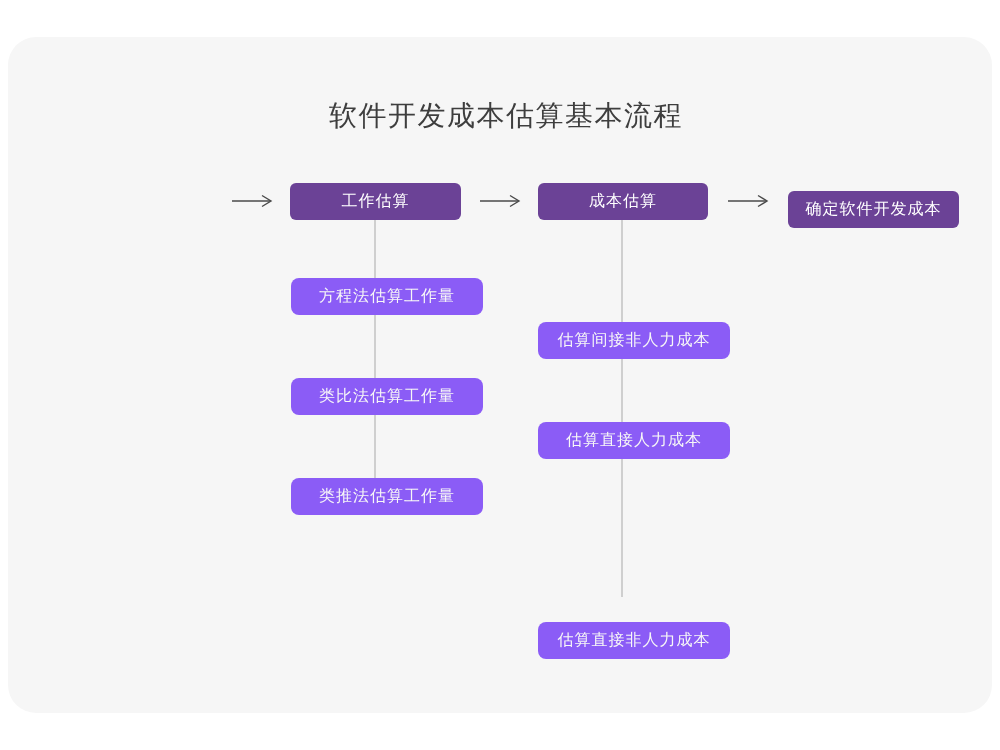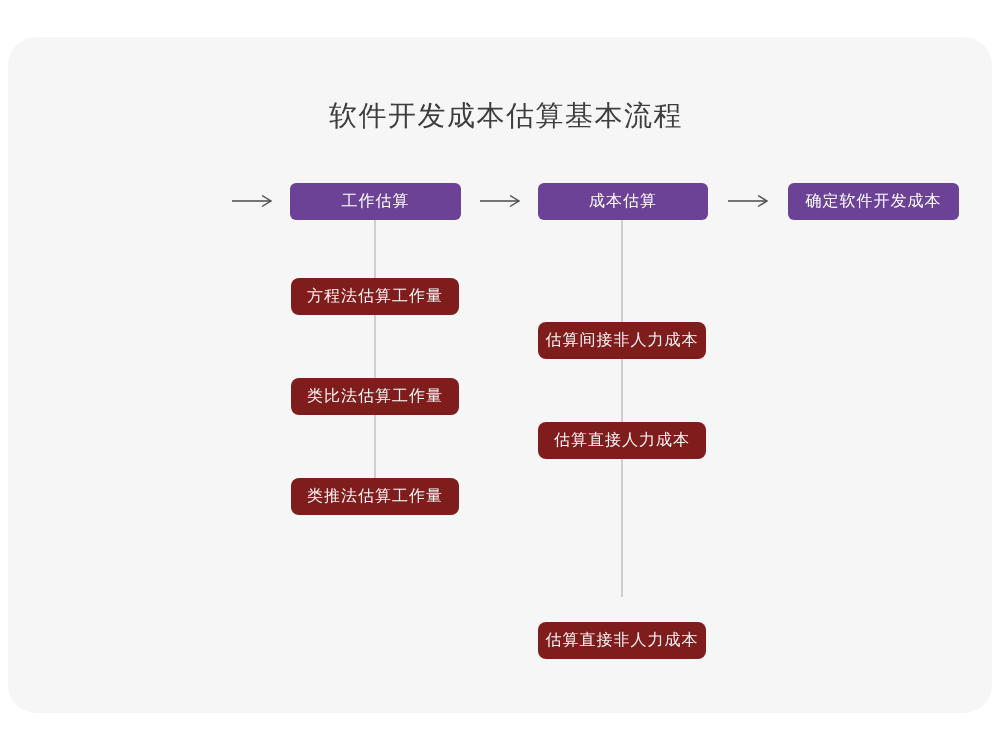--- a/index.html
+++ b/index.html
@@ -48,42 +48,42 @@
     font-size: 16px;
     letter-spacing: 1px;
     display: flex;
     align-items: center;
     justify-content: center;
     box-sizing: border-box;
   }
   .stage-1 { left: 43px;  width: 170px; }
   .stage-2 { left: 290px; width: 171px; }
   .stage-3 { left: 538px; width: 170px; }
-  .stage-4 { left: 788px; width: 171px; }
+  .stage-4 { left: 788px; width: 171px; margin-top: 8px; }
   .arrow {
     position: absolute;
     top: 194px;
     width: 42px;
     height: 14px;
   }
   .arrow-1 { left: 231px; }
   .arrow-2 { left: 479px; }
   .arrow-3 { left: 727px; }
   .vline {
     position: absolute;
     width: 2px;
     background: #cfcfcf;
   }
   .vline-work { left: 374px; top: 220px; height: 277px; }
   .vline-cost { left: 621px; top: 220px; height: 377px; }
   .sub {
     position: absolute;
-    width: 168px;
+    width: 192px;
     height: 37px;
-    background: #7f1d1d;
+    background: #8b5cf6;
     border-radius: 8px;
     color: #f7f7f7;
     font-size: 16px;
     letter-spacing: 1px;
     display: flex;
     align-items: center;
     justify-content: center;
     box-sizing: border-box;
   }
   .col-work { left: 291px; }

